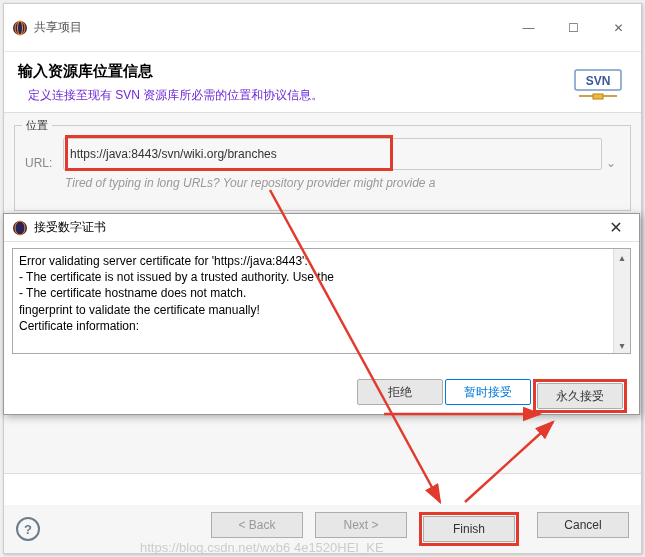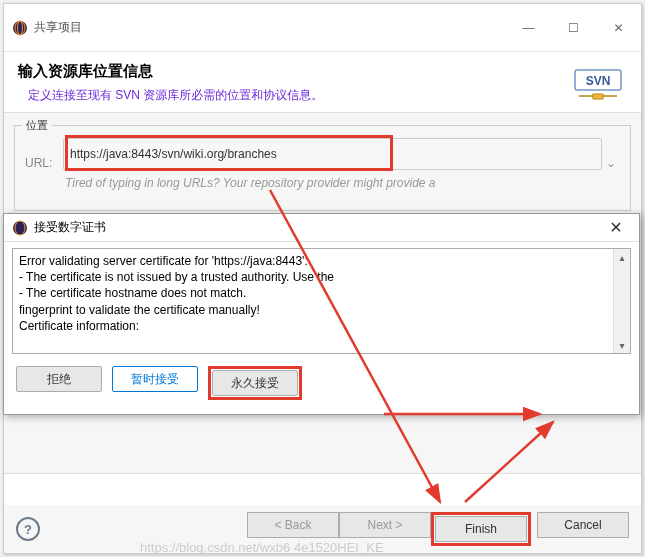--- a/index.html
+++ b/index.html
@@ -20,31 +20,31 @@
 .urlrow{display:flex;align-items:flex-end;margin-top:4px}
 .urlrow .lbl{color:#888;width:38px}
 .urlrow input{flex:1;height:32px;border:1px solid #ccc;background:#f7f7f7;padding:0 6px;color:#333;font-size:12px;border-radius:2px}
 .tipred{border:3px solid #e23b2e;position:absolute}
 .tip1{left:50px;top:9px;width:328px;height:36px;pointer-events:none}
 .hint{color:#999;font-style:italic;margin-top:6px;margin-left:40px;font-size:12px}
 .dialog{position:absolute;left:3px;top:213px;width:637px;height:202px;background:#fff;border:1px solid #999;box-shadow:2px 2px 8px rgba(0,0,0,.3);z-index:10}
 .dtitle{height:28px;display:flex;align-items:center;padding:0 8px;background:#fff;border-bottom:1px solid #e0e0e0}
 .dtitle .icon{width:16px;height:16px;margin-right:6px}
 .dtitle .dclose{margin-left:auto;font-size:16px;color:#333;width:30px;text-align:center}
-.dbody{border:1px solid #aaa;margin:6px 8px 2px;height:106px;position:relative;padding:4px 18px 4px 6px;overflow:hidden}
+.dbody{border:1px solid #aaa;margin:6px 8px 15px;height:106px;position:relative;padding:4px 18px 4px 6px;overflow:hidden}
 .dbody .txt{font-size:12px;line-height:1.35;color:#000}
 .dbody .scroll{position:absolute;right:0;top:0;width:17px;height:100%;background:#f0f0f0;border-left:1px solid #ddd}
 .dbody .scroll .arr{height:16px;display:flex;align-items:center;justify-content:center;color:#666;font-size:10px}
-.dbtns{display:flex;justify-content:flex-start;padding:10px 12px 8px;gap:10px}
+.dbtns{display:flex;justify-content:flex-end;padding:10px 12px 8px;gap:2px}
 .btn{min-width:86px;height:26px;border:1px solid #adadad;background:#e7e7e7;color:#333;display:flex;align-items:center;justify-content:center;cursor:pointer;font-size:12px;border-radius:2px}
 .btn.blue{border:1px solid #0078d7;color:#0078d7;background:#fff}
 .btnred{border:3px solid #e23b2e;padding:1px}
 .footer{position:absolute;left:0;right:0;bottom:0;height:48px;display:flex;align-items:center;padding:0 12px;gap:4px;background:#f6f6f6}
 .footer .help{width:24px;height:24px;border:2px solid #6a7c8c;border-radius:50%;display:flex;align-items:center;justify-content:center;color:#6a7c8c;font-size:13px;font-weight:bold}
-.footer .btns{margin-left:auto;display:flex;gap:0}
+.footer .btns{margin-left:auto;display:flex;gap:12px}
 .footer .btn{min-width:92px;border-radius:0}
 .footer .btn.dis{color:#999}
 .progress{position:absolute;right:14px;bottom:62px;width:610px;height:12px}
 .prog-sq{position:absolute;right:0;top:-2px;width:14px;height:14px;border:2px solid #c33;background:#d55}
 .arrow{position:absolute;pointer-events:none;z-index:30}
 .watermark{position:absolute;left:140px;bottom:2px;color:#ccc;font-size:13px;letter-spacing:0;z-index:0}
 </style>
 </head>
 <body>
 

